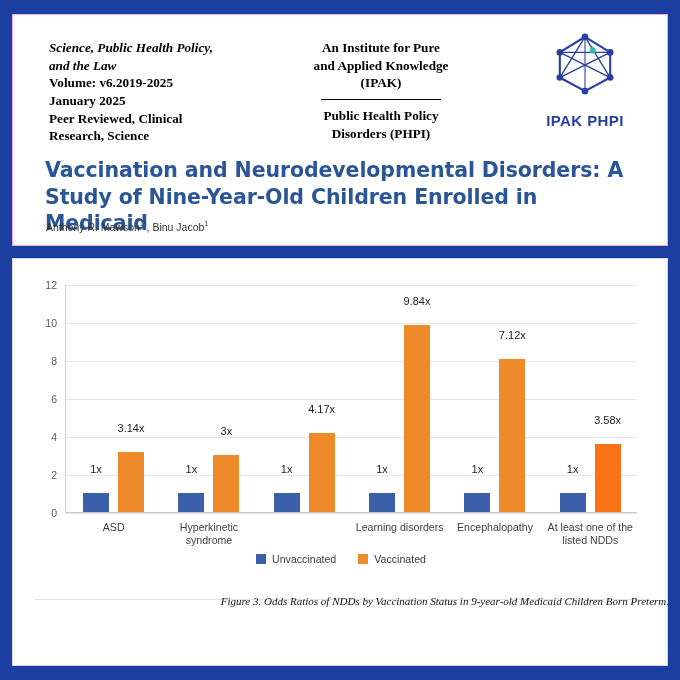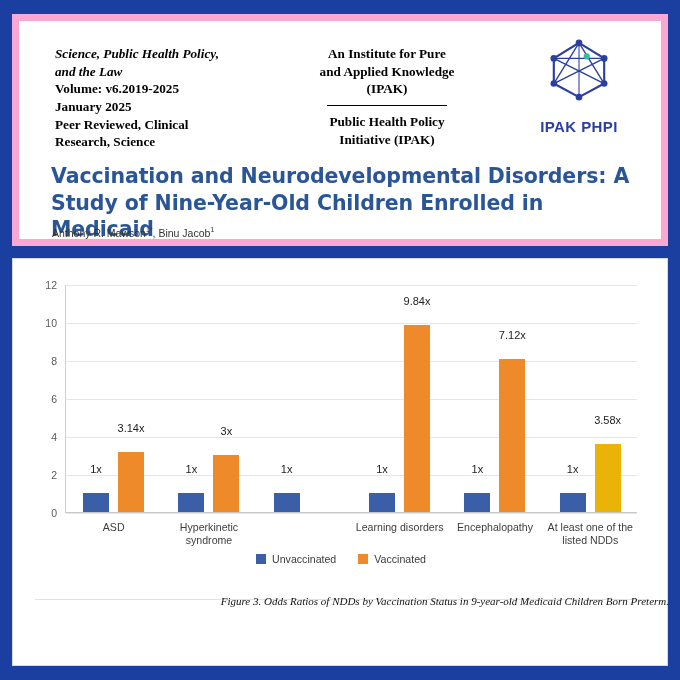--- a/index.html
+++ b/index.html
@@ -23,21 +23,21 @@
 
   
   .header-card {
     position: absolute;
     left: 12px;
     top: 14px;
     width: 656px;
     height: 232px;
     background: #ffffff;
     box-sizing: border-box;
-    border: 7px solid #f9a8d4;
+    border: 1px solid #f9a8d4;
   }
   .header-top {
     position: relative;
     height: 122px;
   }
   .journal-block {
     position: absolute;
     left: 36px;
     top: 24px;
     width: 210px;
@@ -252,21 +252,21 @@
         <div>Peer Reviewed, Clinical</div>
         <div>Research, Science</div>
       </div>
 
       <div class="ipak-block">
         <div>An Institute for Pure</div>
         <div>and Applied Knowledge</div>
         <div>(IPAK)</div>
         <div class="ipak-rule"></div>
         <div>Public Health Policy</div>
-        <div>Initiative (IPAK)</div>
+        <div>Disorders (PHPI)</div>
       </div>
 
       <div class="logo-wrap">
         <svg class="logo-mark" viewBox="0 0 64 64">
           <polygon points="32,4 58,20 58,46 32,60 6,46 6,20" fill="none" stroke="#2b3fa0" stroke-width="2.2"></polygon>
           <line x1="32" y1="4" x2="6" y2="46" stroke="#2b3fa0" stroke-width="1.4"></line>
           <line x1="32" y1="4" x2="58" y2="46" stroke="#2b3fa0" stroke-width="1.4"></line>
           <line x1="6" y1="20" x2="58" y2="46" stroke="#2b3fa0" stroke-width="1.4"></line>
           <line x1="58" y1="20" x2="6" y2="46" stroke="#2b3fa0" stroke-width="1.4"></line>
           <line x1="6" y1="20" x2="58" y2="20" stroke="#2b3fa0" stroke-width="1.4"></line>
@@ -333,20 +333,23 @@
             </div>
             <div class="cat-label">
               <div>Hyperkinetic</div>
               <div>syndrome</div>
             </div>
           </div>
           <div class="group" style="left: 190.667px; width: 95.3333px;">
             <div class="bar unvacc" style="height: 19px; background: rgb(58, 95, 168);">
               <div class="bar-label">1x</div>
             </div>
+            <div class="bar vacc" style="height: 79.23px; background: rgb(239, 138, 43);">
+              <div class="bar-label">4.17x</div>
+            </div>
           </div>
           <div class="group" style="left: 286px; width: 95.3333px;">
             <div class="bar unvacc" style="height: 19px; background: rgb(58, 95, 168);">
               <div class="bar-label">1x</div>
             </div>
             <div class="bar vacc" style="height: 186.96px; background: rgb(239, 138, 43);">
               <div class="bar-label">9.84x</div>
             </div>
             <div class="cat-label">
               <div>Learning disorders</div>
@@ -360,21 +363,21 @@
               <div class="bar-label">7.12x</div>
             </div>
             <div class="cat-label">
               <div>Encephalopathy</div>
             </div>
           </div>
           <div class="group" style="left: 476.667px; width: 95.3333px;">
             <div class="bar unvacc" style="height: 19px; background: rgb(58, 95, 168);">
               <div class="bar-label">1x</div>
             </div>
-            <div class="bar vacc" style="height: 68.02px; background: #eab308;">
+            <div class="bar vacc" style="height: 68.02px; background: #f97316;">
               <div class="bar-label">3.58x</div>
             </div>
             <div class="cat-label">
               <div>At least one of the</div>
               <div>listed NDDs</div>
             </div>
           </div>
         </div>
       <div class="legend" id="legend">
           <div class="legend-item">

